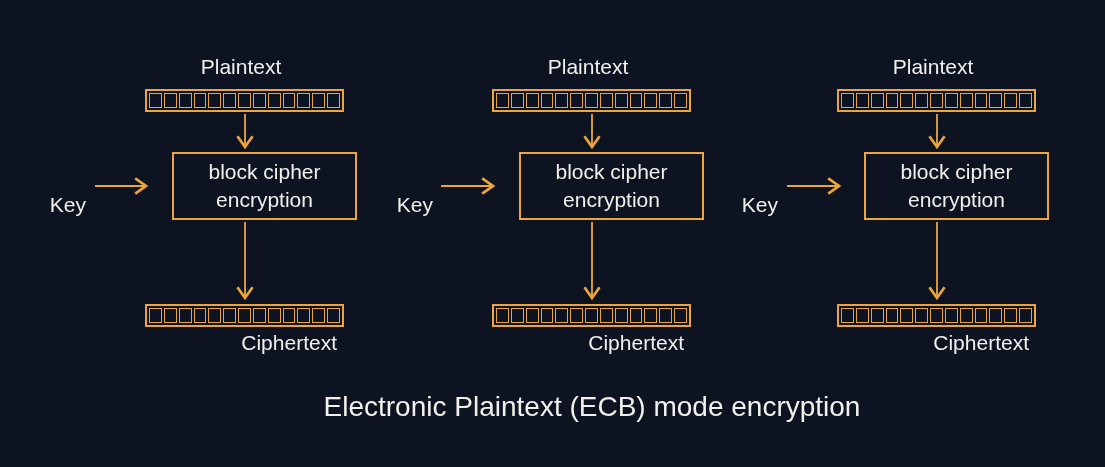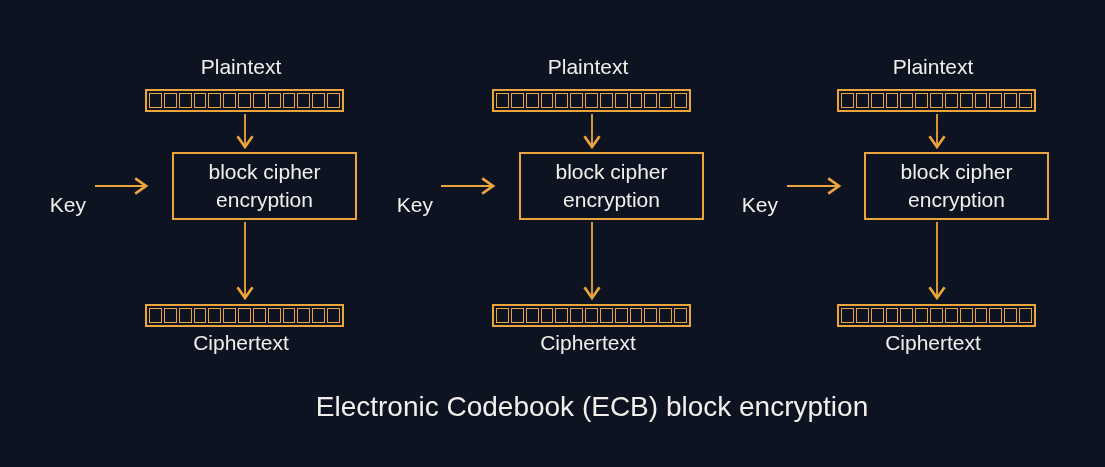--- a/index.html
+++ b/index.html
@@ -38,21 +38,21 @@
   .label-plaintext, .label-ciphertext {
     position: absolute;
     left: 0; right: 8px;
     text-align: center;
     color: var(--text);
     font-size: 21px;
     line-height: 24px;
     white-space: nowrap;
   }
   .label-plaintext { top: 1px; }
-  .label-ciphertext { top: 277px; }
+  .label-ciphertext { top: 277px; text-align: right; }
 
   .block-bar {
     position: absolute;
     left: 0;
     width: 199px;
     height: 23px;
     box-sizing: border-box;
     border: 2px solid var(--accent);
     padding: 2px;
     display: flex;
@@ -243,15 +243,15 @@
         <div class="bar-cell"></div>
         <div class="bar-cell"></div>
         <div class="bar-cell"></div>
         <div class="bar-cell"></div>
         <div class="bar-cell"></div>
         <div class="bar-cell"></div>
       </div>
     <div class="label-ciphertext">Ciphertext</div>
   </div>
 
-  <div class="diagram-title">Electronic Codebook (ECB) block encryption</div>
+  <div class="diagram-title">Electronic Plaintext (ECB) mode encryption</div>
 
 </div>
 
 </body></html>

